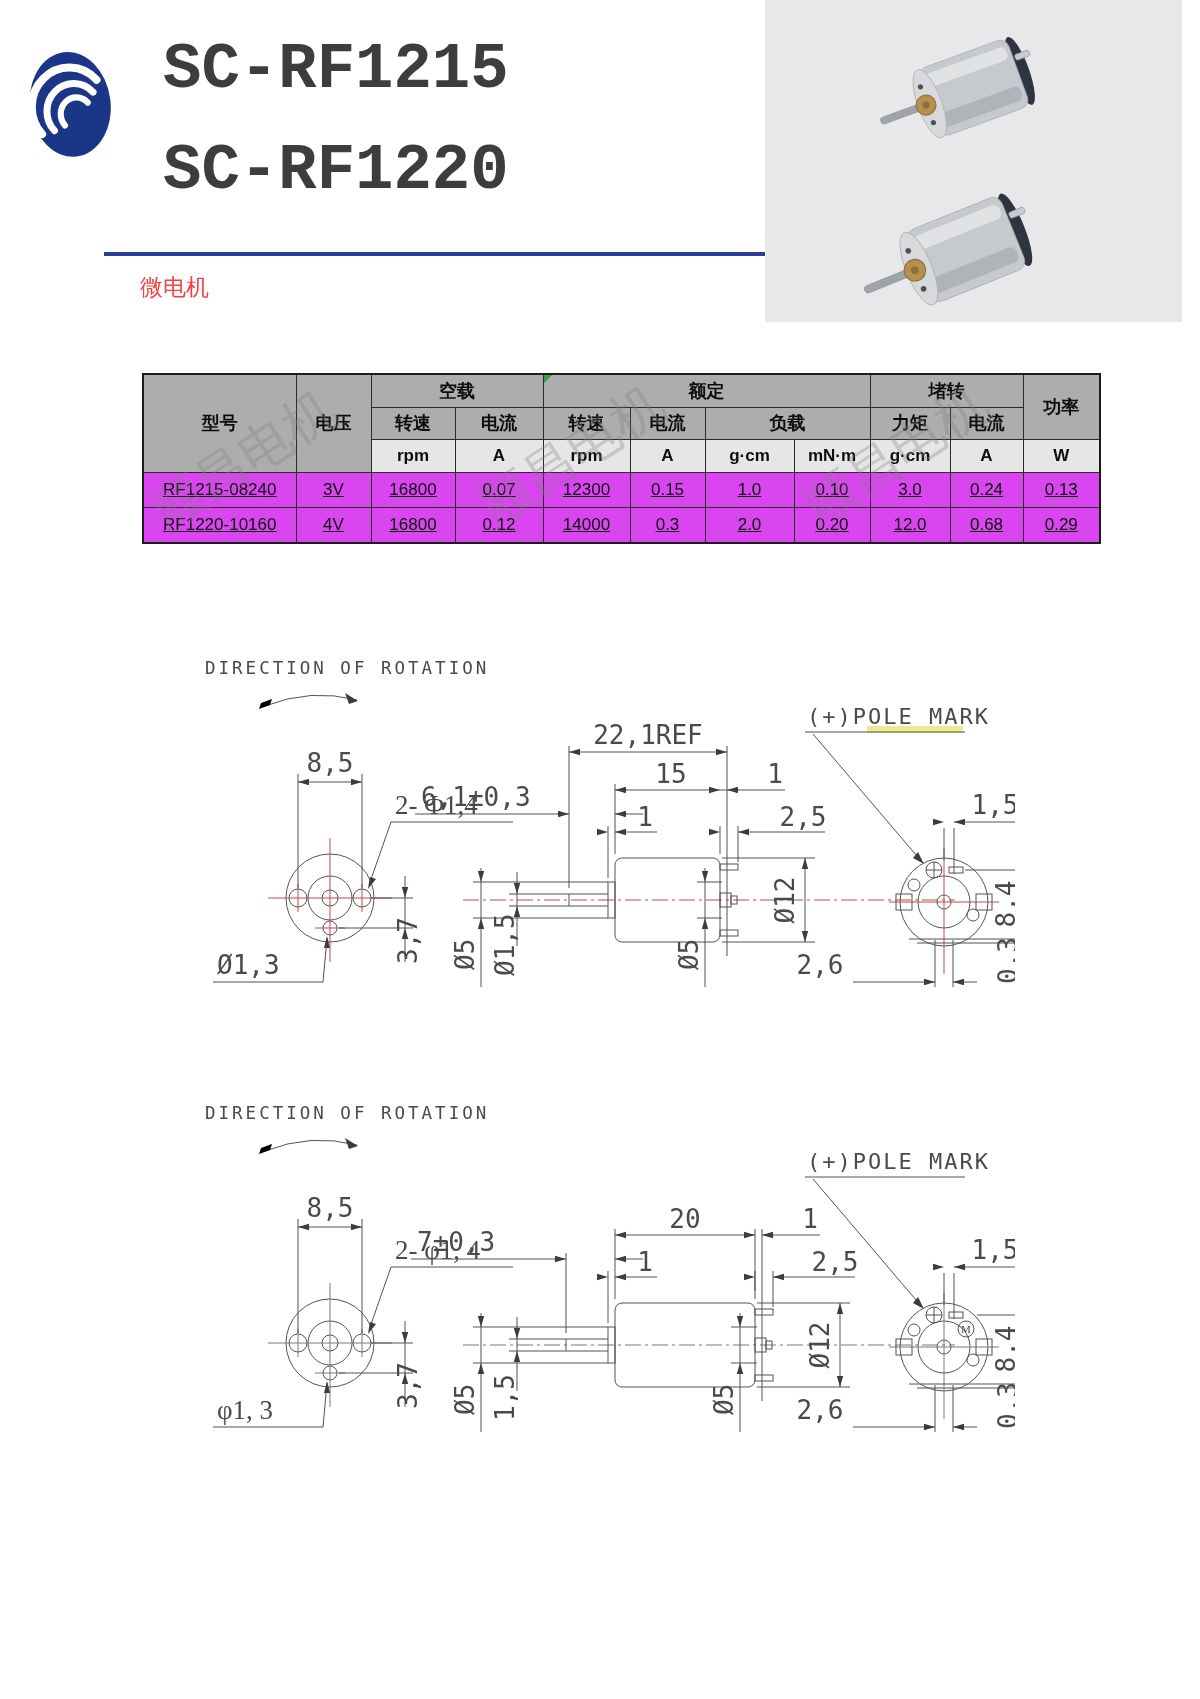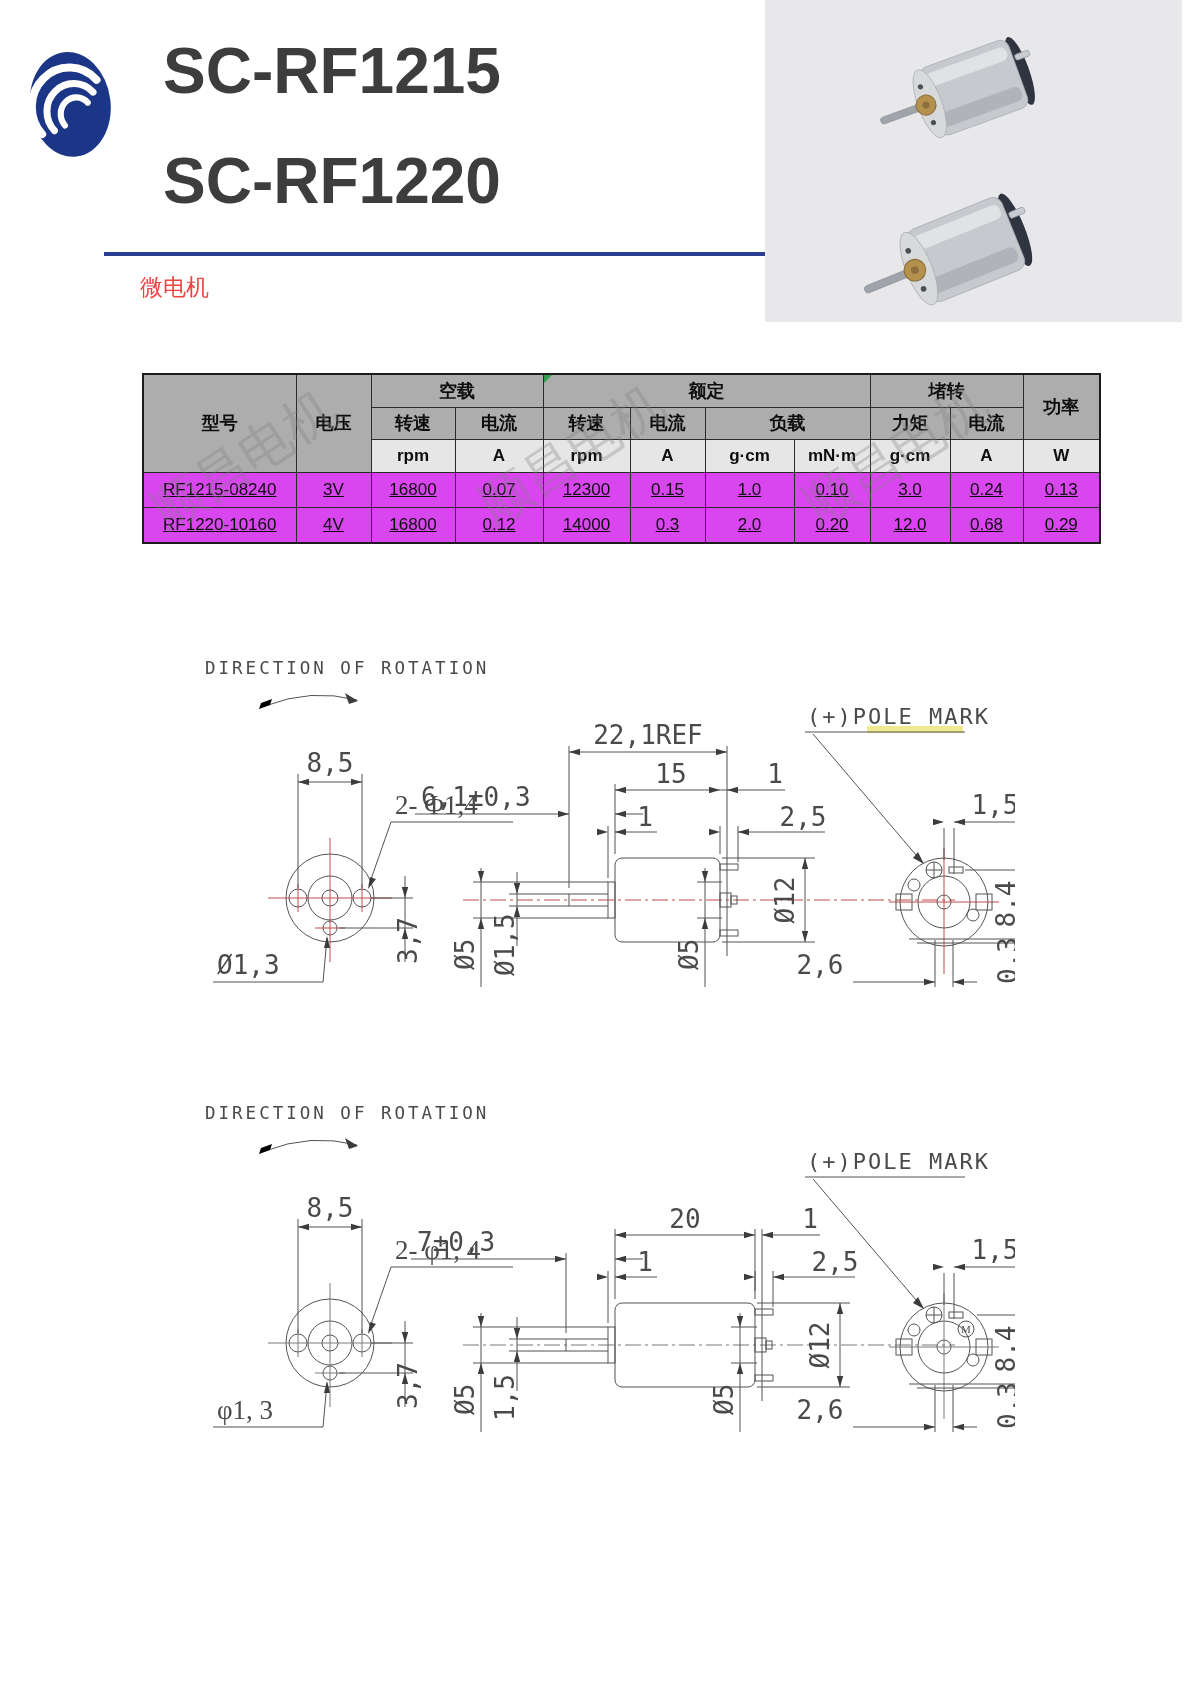--- a/index.html
+++ b/index.html
@@ -1,21 +1,21 @@
 <!DOCTYPE html>
 <html><head>
 <meta charset="utf-8">
 <style>
   html,body{margin:0;padding:0;background:#ffffff;}
   .page{position:relative;width:1200px;height:1699px;background:#fff;overflow:hidden;
         font-family:"Liberation Sans",sans-serif;color:#222;}
   
   .model-title{position:absolute;left:163px;font-size:64px;font-weight:700;color:#3d3d3d;
-               letter-spacing:0;white-space:nowrap;}
-  .t1{top:34px;} .t2{top:144px;text-align:center;}
+               letter-spacing:0;white-space:nowrap;font-family:Liberation Mono, monospace;}
+  .t1{top:34px;} .t2{top:135px;text-align:center;}
   .rule{position:absolute;left:104px;top:252px;width:662px;height:4px;background:#2c3e94;}
   .subtitle{position:absolute;left:140px;top:272px;font-size:23px;color:#ef4444;}
   .logo{position:absolute;left:28px;top:50px;width:88px;height:114px;}
   .photo-panel{position:absolute;left:765px;top:0;width:417px;height:322px;background:#e8e8ea;}
   
   .spec-table{position:absolute;left:142px;top:373px;border-collapse:collapse;table-layout:fixed;
               border:2px solid #1c1c1c;z-index:1;}
   .spec-table th,.spec-table td{border:1px solid #2b2b2b;text-align:center;vertical-align:middle;
               padding:0;font-size:17px;color:#0d0d0d;overflow:hidden;}
   .spec-table .hdr{background:#adadad;font-weight:700;font-size:18px;}

